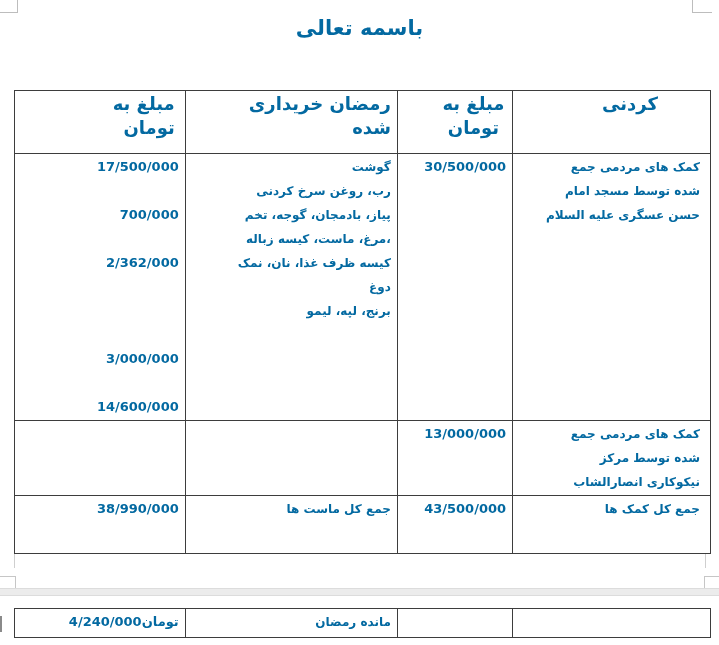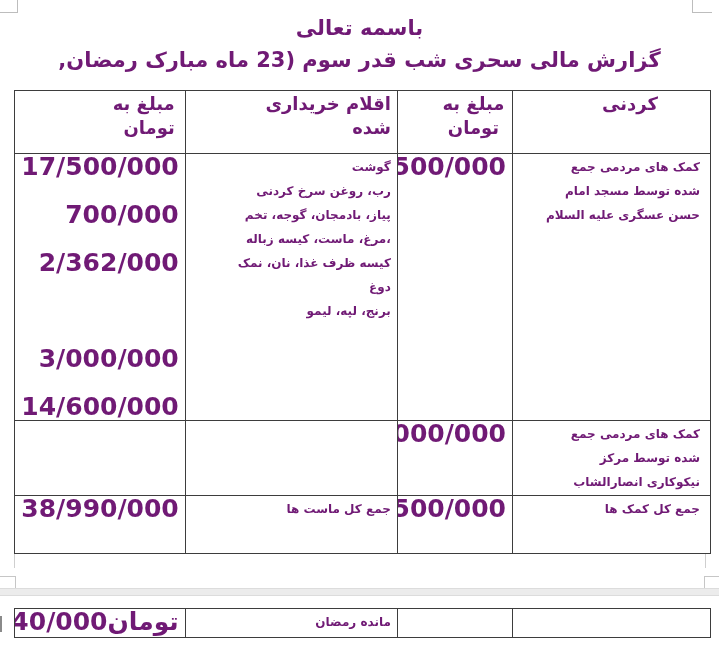--- a/index.html
+++ b/index.html
@@ -1,18 +1,18 @@
 <!DOCTYPE html>
 <html lang="fa"><head>
 <meta charset="utf-8">
 <style>
   html,body { margin:0; padding:0; background:#ffffff; }
   .screen {
     position:relative; width:719px; height:645px; background:#ffffff;
-    overflow:hidden; direction:rtl; color:#701a75;
+    overflow:hidden; direction:rtl; color:#0369a1;
     font-family:"DejaVu Sans", sans-serif;
   }
 
   
   .title-block { position:absolute; top:12px; left:0; right:0; text-align:center;
                  font-weight:700; }
   .title-line1 { font-size:21px; line-height:32px; }
   .title-line2 { font-size:21px; line-height:32px; }
 
   
@@ -23,21 +23,21 @@
   td {
     border:1px solid #3d3d3d; vertical-align:top; overflow:hidden;
     padding:1px 6px 1px 2px; font-size:12px; font-weight:700;
     line-height:24px; white-space:pre-line; text-align:right;
   }
   .col-sponsor { width:196px; } .col-amount { width:114px; }
   .col-items   { width:210px; } .col-spent  { width:169px; }
 
   tr.hdr td { font-size:18px; }
   td.c-center { text-align:center; }
-  td.num { font-size:25px; padding-left:4px;margin-left:19px; }
+  td.num { font-size:13px; padding-left:4px;margin-left:19px; }
   td.pad-r { padding-right:10px; }
   tr.r-head td { height:60px;padding-left:43px; }
   tr.r-1 td { height:262px; }
   tr.r-2 td { height:72px; }
   tr.r-3 td { height:55px; }
   .footer-table td { height:26px; }
 
   
   .mark { position:absolute; }
   .mark-tl  { left:0;   top:0;     width:17px; height:12px;
@@ -66,35 +66,34 @@
   <div class="mark mark-tr"></div>
   <div class="mark mark-b1l"></div>
   <div class="mark mark-b1r"></div>
   <div class="mark mark-c1l"></div>
   <div class="mark mark-c1r"></div>
   <div class="page-band"></div>
   <div class="mark mark-p2l"></div>
 
   <div class="title-block">
     <div class="title-line1">باسمه تعالی</div>
-    <div class="title-line2">گزارش مالی سحری شب قدر سوم (23 ماه مبارک رمضان,</div>
   </div>
 
   <table class="main-table">
     <colgroup>
       <col class="col-sponsor">
         <col class="col-amount">
       <col class="col-items">
         <col class="col-spent">
     </colgroup>
     <tbody>
         <tr class="hdr r-head">
       <td class="c-center">کردنی</td>
       <td class="c-center">مبلغ به تومان</td>
-      <td>اقلام خریداری شده</td>
+      <td>رمضان خریداری شده</td>
       <td class="pad-r">مبلغ به تومان</td>
     </tr>
     <tr class="r-1">
       <td class="pad-r">کمک های مردمی جمع
 شده توسط مسجد امام
 حسن عسگری علیه السلام</td>
       <td class="num">30/500/000</td>
       <td>گوشت
 رب، روغن سرخ کردنی
 پیاز، بادمجان، گوجه، تخم

